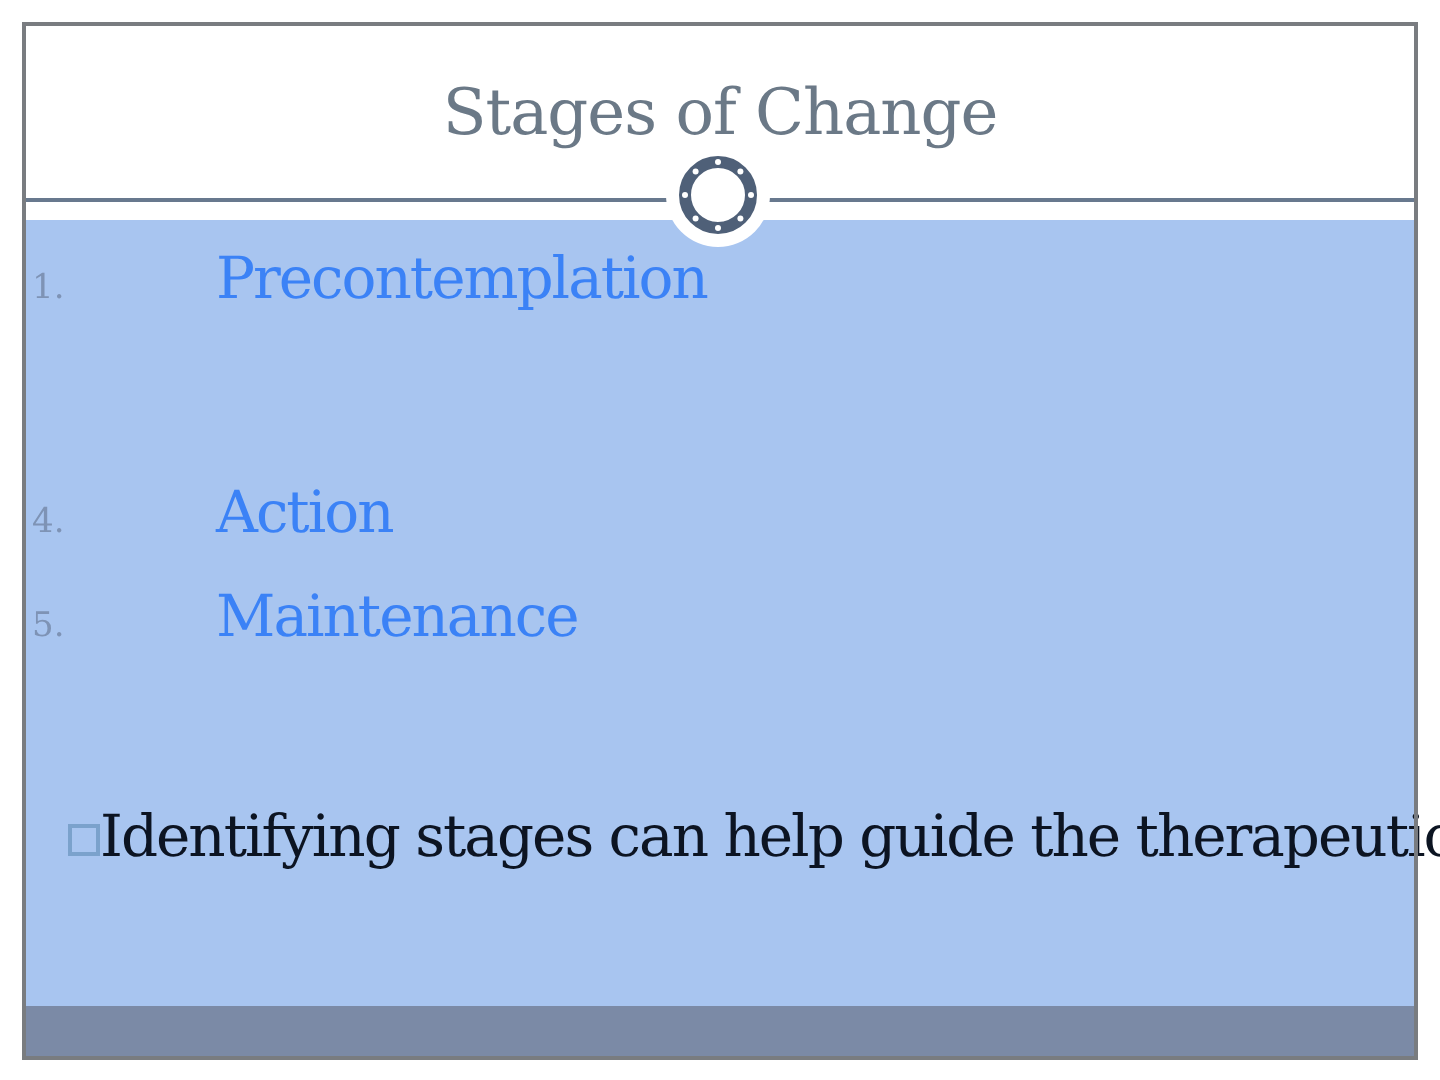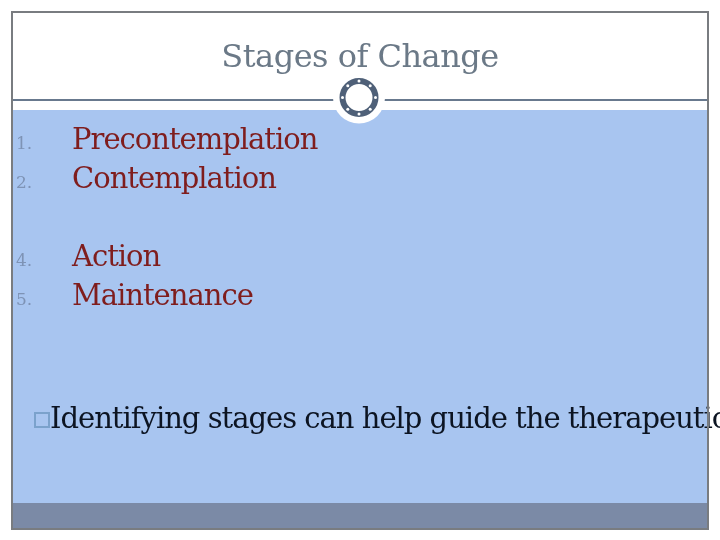--- a/index.html
+++ b/index.html
@@ -60,21 +60,21 @@
   .list-row{
     position:absolute; left:16px;
     line-height:1; white-space:nowrap;
     z-index:2;
   }
   .num{
     display:inline-block; width:56px;
     font-size:17px; color:#7e93b5;
   }
   .lbl{
-    font-size:29px; color:#7f1d1d; letter-spacing:-1px;
+    font-size:29px; color:#3b82f6; letter-spacing:-1px;margin-left:36px;
   }
   
   .bullet-row{
     position:absolute; left:34px;
     line-height:1; white-space:nowrap;
     z-index:2;
     font-size:29px; color:#0c1422; letter-spacing:-1px;
   }
   .bullet-square{
     display:inline-block; width:16px; height:16px;
@@ -113,27 +113,24 @@
       <circle cx="13.5" cy="30.5" r="1.5"></circle>
       <circle cx="18.8" cy="18.8" r="1.5"></circle>
       <circle cx="30" cy="14" r="1.5"></circle>
       <circle cx="41.2" cy="18.8" r="1.5"></circle>
     </g>
   </svg>
 
   <div class="list-row" style="top:125px">
     <span class="num">1.</span><span class="lbl">Precontemplation</span>
   </div>
-  <div class="list-row" style="top:164px">
-    <span class="num">2.</span><span class="lbl">Contemplation</span>
-  </div>
   <div class="list-row" style="top:242px">
     <span class="num">4.</span><span class="lbl">Action</span>
   </div>
-  <div class="list-row" style="top:281px">
+  <div class="list-row" style="top:294px">
     <span class="num">5.</span><span class="lbl">Maintenance</span>
   </div>
 
   <div class="bullet-row" style="top:404px">
     <span class="bullet-square"></span><span>Identifying stages can help guide the therapeutic</span>
   </div>
 
   <div class="slide-frame"></div>
 
 </div>

